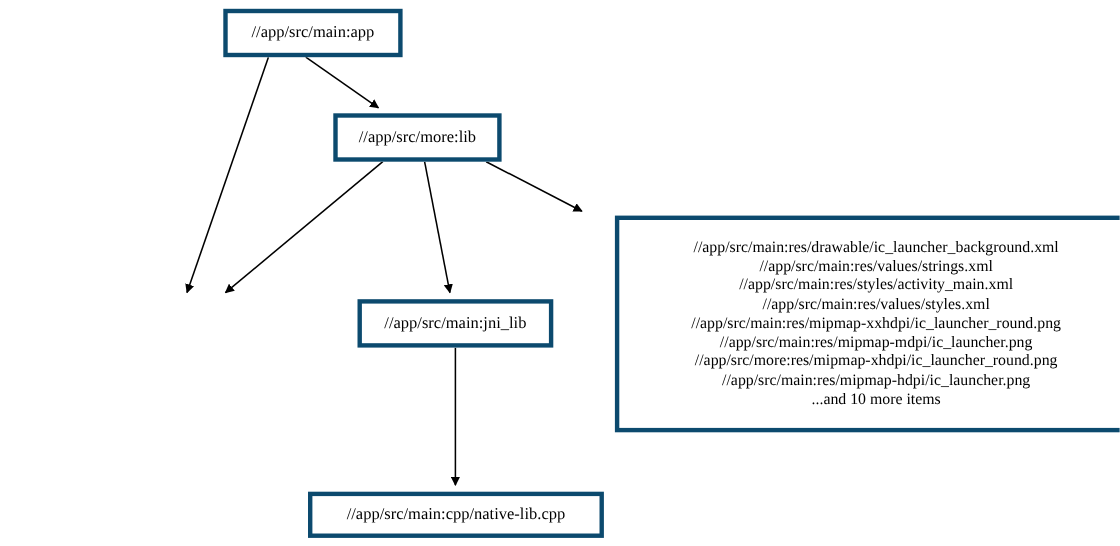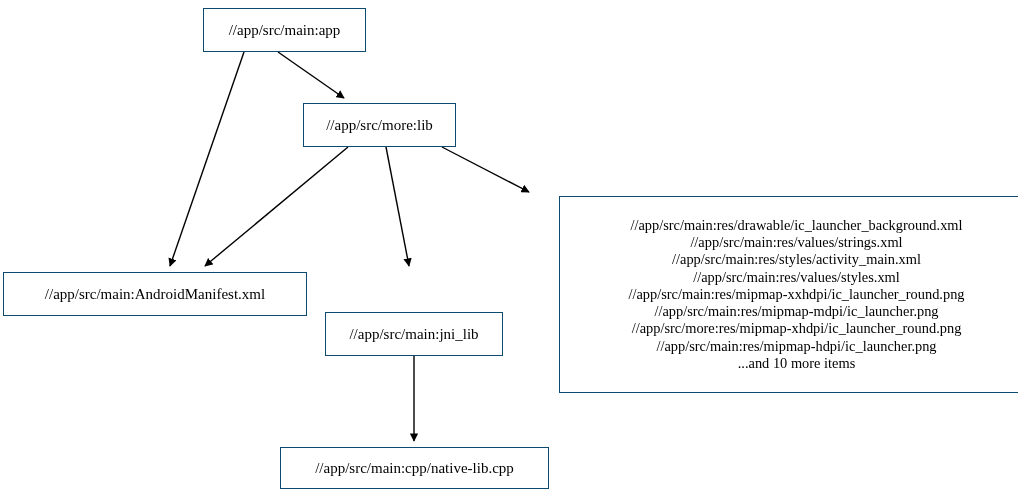--- a/index.html
+++ b/index.html
@@ -20,21 +20,21 @@
     position: absolute;
     left: 0;
     top: 0;
     width: 1018px;
     height: 496px;
     pointer-events: none;
   }
   .node {
     position: absolute;
     box-sizing: border-box;
-    border: 1px solid #0c4a6e;
+    border: 4px solid #0c4a6e;
     background: #ffffff;
     display: flex;
     align-items: center;
     justify-content: center;
     text-align: center;
     color: #000000;
     font-size: 15px;
     line-height: 1.0;
     white-space: nowrap;
     z-index: 2;
@@ -50,21 +50,21 @@
   }
   .ml-line {
     display: block;
     white-space: nowrap;
   }
 
   
   #node-app              { left: 203px; top: 8px;   width: 163px; height: 44px; }
   #node-lib             { left: 303px; top: 103px; width: 153px; height: 44px; }
   #node-manifest        { left: 3px;   top: 272px; width: 304px; height: 44px; }
-  #node-jni-lib         { left: 325px; top: 272px; width: 178px; height: 44px; margin-top: 40px; }
+  #node-jni-lib         { left: 325px; top: 272px; width: 178px; height: 44px; }
   #node-res-group       { left: 559px; top: 196px; width: 475px; height: 197px; }
   #node-native-lib-cpp  { left: 280px; top: 447px; width: 269px; height: 42px; }
 </style>
 </head>
 <body>
 
 <div id="graph-root">
 
   <svg id="edge-layer" width="1018" height="496" viewBox="0 0 1018 496" xmlns="http://www.w3.org/2000/svg">
     <defs>
@@ -87,23 +87,20 @@
   </svg>
 
   <div class="node" id="node-app">
     <span>//app/src/main:app</span>
   </div>
 
   <div class="node" id="node-lib">
     <span>//app/src/more:lib</span>
   </div>
 
-  <div class="node" id="node-manifest">
-    <span>//app/src/main:AndroidManifest.xml</span>
-  </div>
 
   <div class="node" id="node-jni-lib">
     <span>//app/src/main:jni_lib</span>
   </div>
 
   <div class="node node-multiline" id="node-res-group">
     <div class="ml-inner" id="res-group-lines">
         <span class="ml-line">//app/src/main:res/drawable/ic_launcher_background.xml</span>
         <span class="ml-line">//app/src/main:res/values/strings.xml</span>
         <span class="ml-line">//app/src/main:res/styles/activity_main.xml</span>

